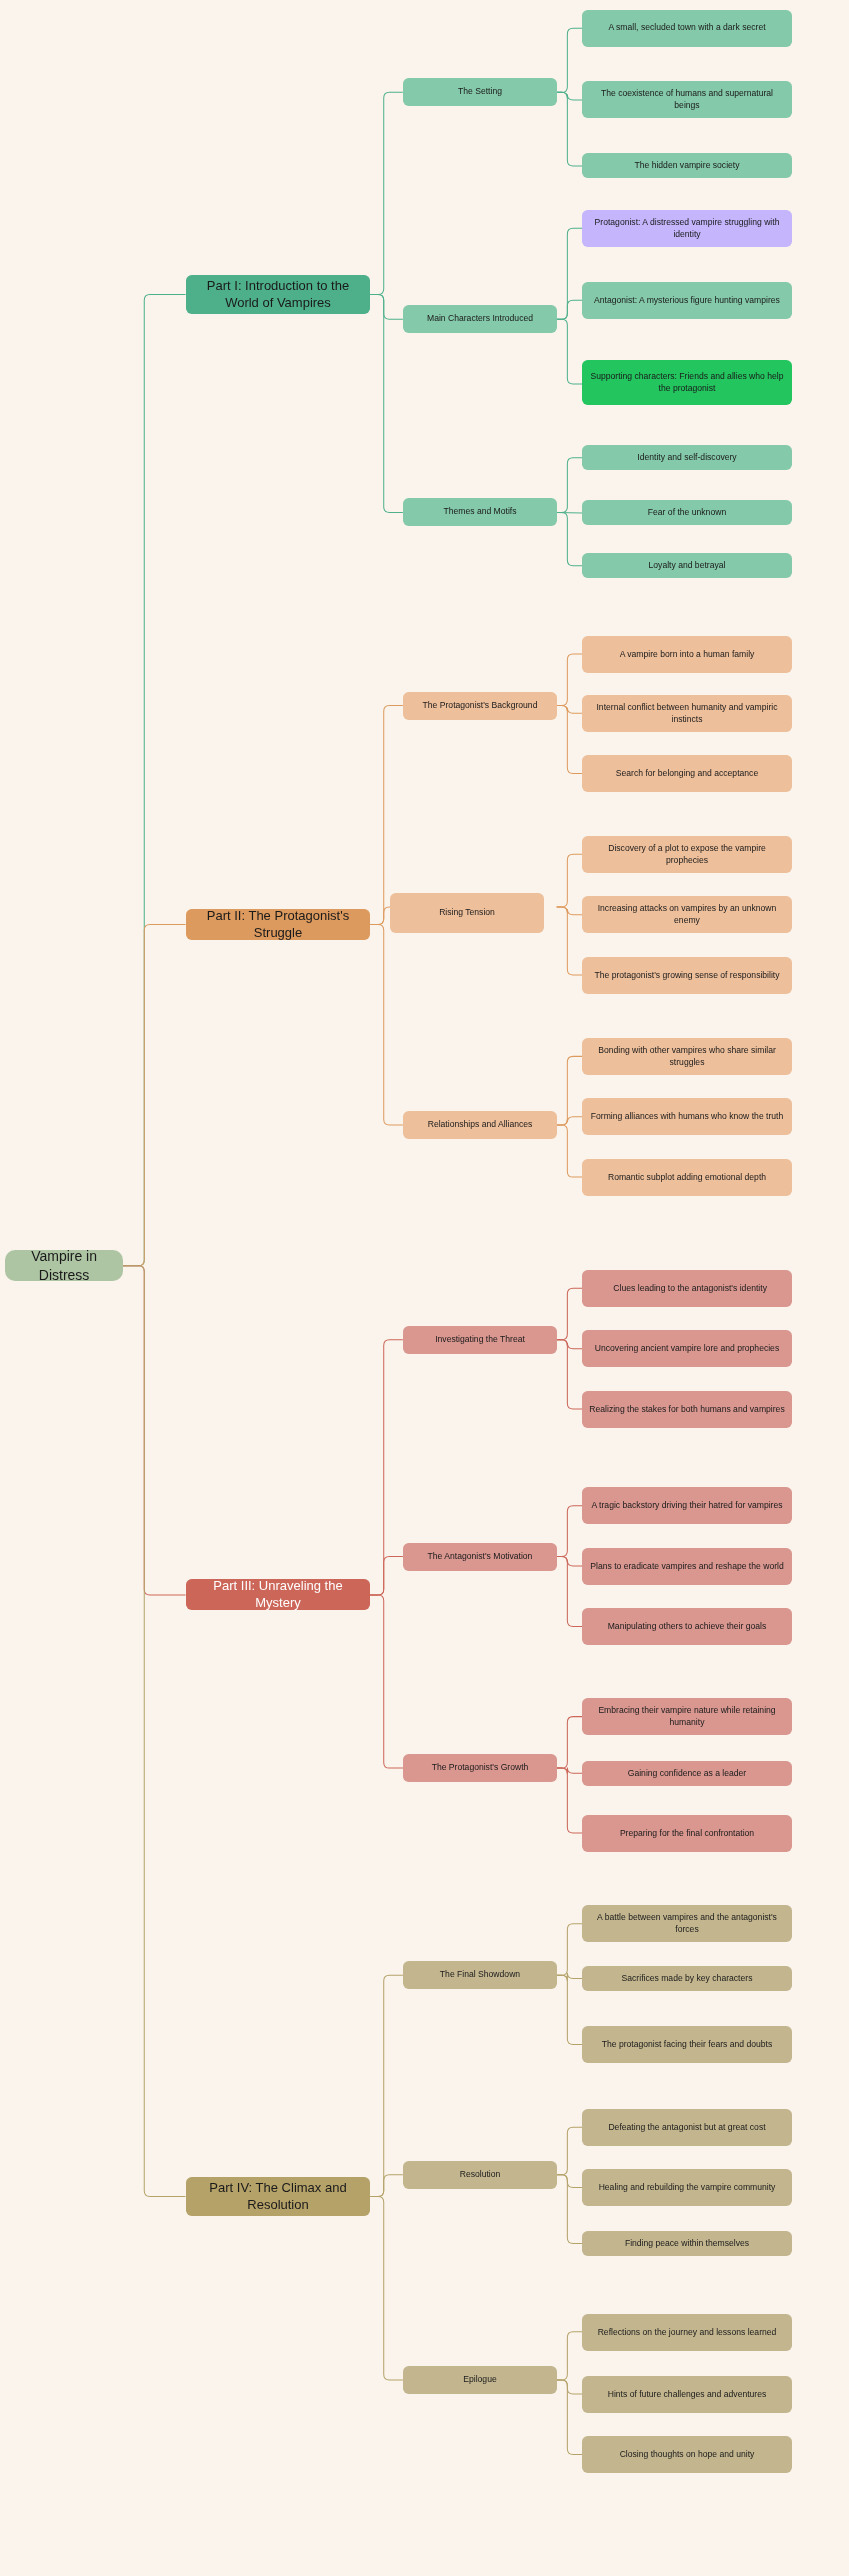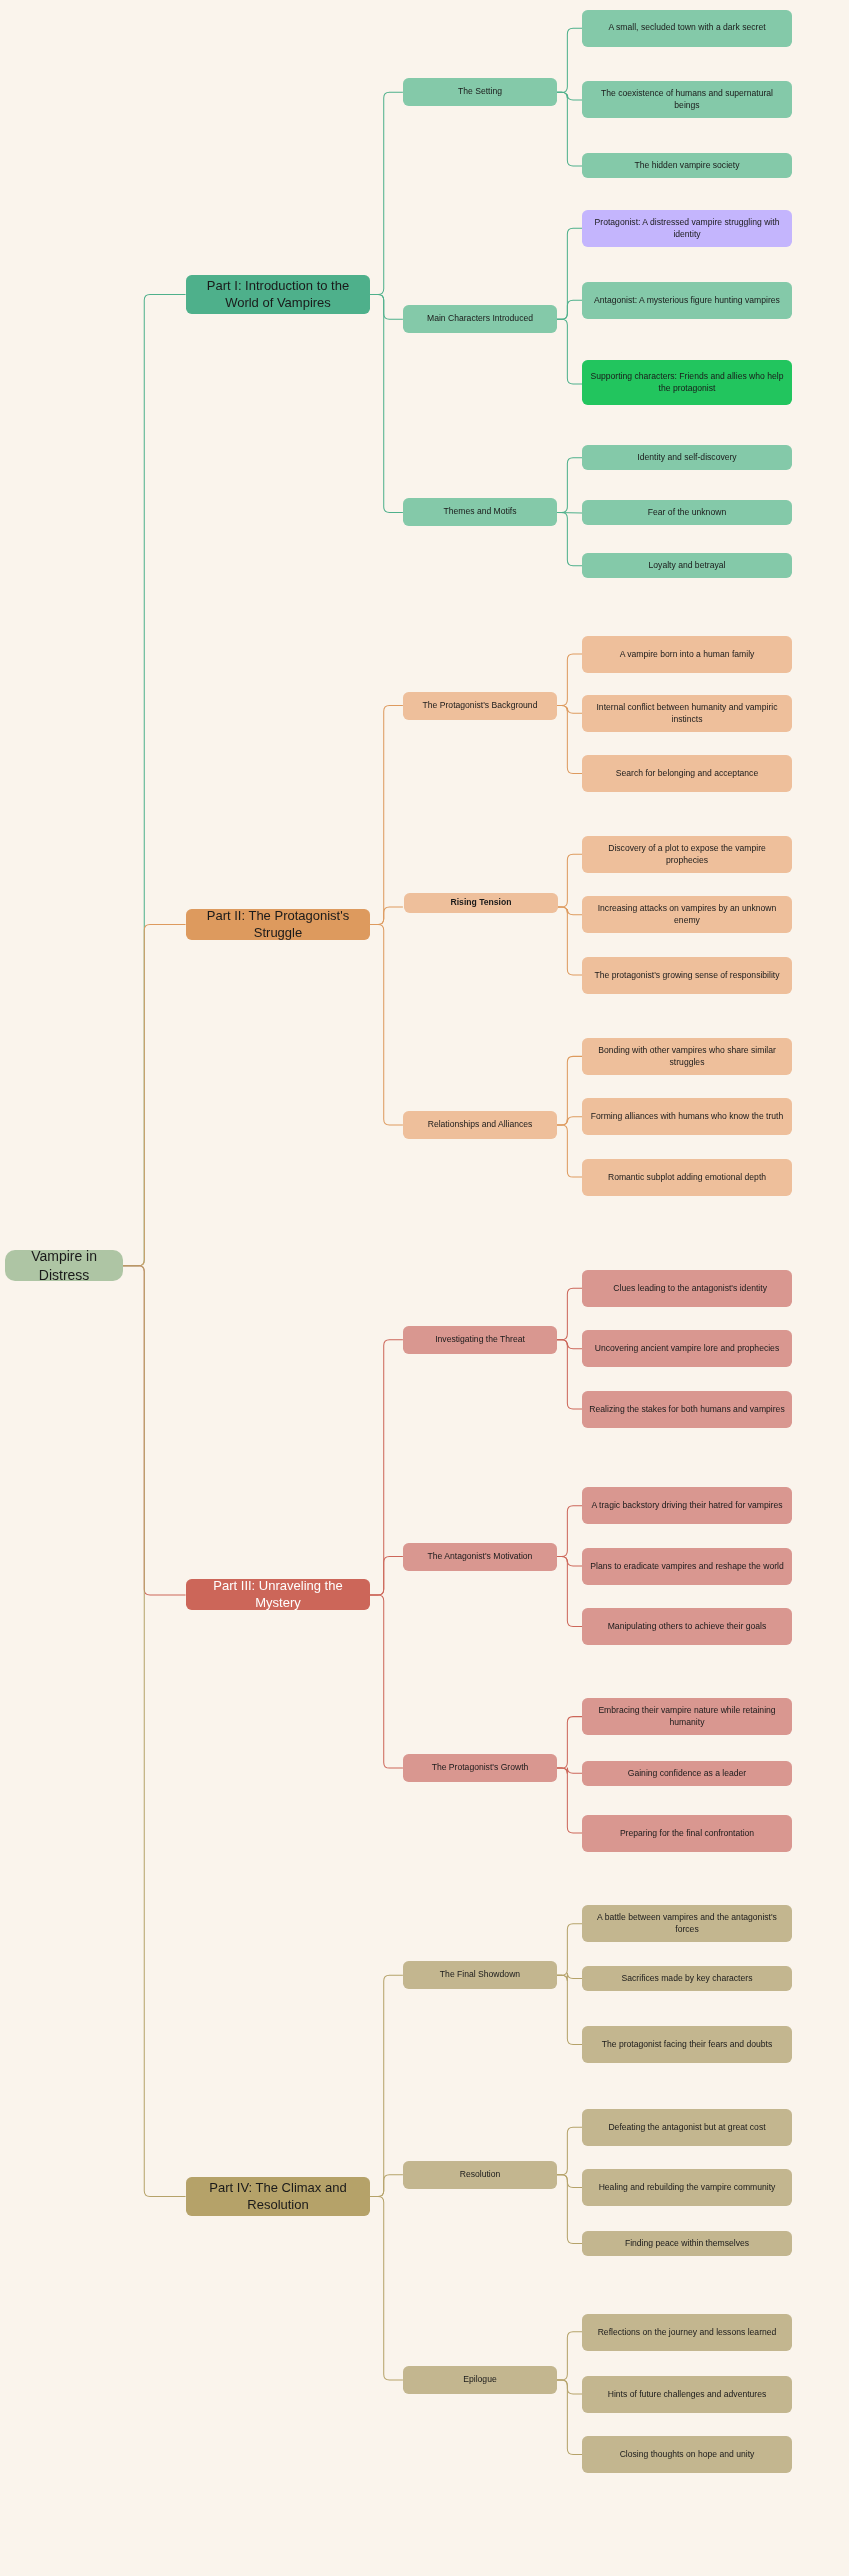--- a/index.html
+++ b/index.html
@@ -377,21 +377,21 @@
       <div class="node lvl3" style="left: 582px; top: 360px; width: 210px; height: 45px; background: #22c55e;">Supporting characters: Friends and allies who help the protagonist</div>
       <div class="node lvl2" style="left: 403px; top: 498px; width: 154px; height: 28px; background: rgb(132, 201, 169);">Themes and Motifs</div>
       <div class="node lvl3" style="left: 582px; top: 445px; width: 210px; height: 25.4px; background: rgb(132, 201, 169);">Identity and self-discovery</div>
       <div class="node lvl3" style="left: 582px; top: 500px; width: 210px; height: 25.4px; background: rgb(132, 201, 169);">Fear of the unknown</div>
       <div class="node lvl3" style="left: 582px; top: 553px; width: 210px; height: 25.4px; background: rgb(132, 201, 169);">Loyalty and betrayal</div>
       <div class="node lvl1" style="left: 186px; top: 909px; width: 184px; height: 31px; background: rgb(221, 154, 94);">Part II: The Protagonist's Struggle</div>
       <div class="node lvl2" style="left: 403px; top: 692px; width: 154px; height: 28px; background: rgb(238, 191, 155);">The Protagonist's Background</div>
       <div class="node lvl3" style="left: 582px; top: 636px; width: 210px; height: 37px; background: rgb(238, 191, 155);">A vampire born into a human family</div>
       <div class="node lvl3" style="left: 582px; top: 695px; width: 210px; height: 37px; background: rgb(238, 191, 155);">Internal conflict between humanity and vampiric instincts</div>
       <div class="node lvl3" style="left: 582px; top: 755px; width: 210px; height: 37px; background: rgb(238, 191, 155);">Search for belonging and acceptance</div>
-      <div class="node lvl2" style="left: 404px; top: 893px; width: 154px; height: 20px; background: rgb(238, 191, 155); font-weight: bold;">Rising Tension</div>
+      <div class="node lvl2" style="left: 390px; top: 893px; width: 154px; height: 40px; background: rgb(238, 191, 155);">Rising Tension</div>
       <div class="node lvl3" style="left: 582px; top: 836px; width: 210px; height: 37px; background: rgb(238, 191, 155);">Discovery of a plot to expose the vampire prophecies</div>
       <div class="node lvl3" style="left: 582px; top: 896px; width: 210px; height: 37px; background: rgb(238, 191, 155);">Increasing attacks on vampires by an unknown enemy</div>
       <div class="node lvl3" style="left: 582px; top: 957px; width: 210px; height: 37px; background: rgb(238, 191, 155);">The protagonist's growing sense of responsibility</div>
       <div class="node lvl2" style="left: 403px; top: 1111px; width: 154px; height: 28px; background: rgb(238, 191, 155);">Relationships and Alliances</div>
       <div class="node lvl3" style="left: 582px; top: 1038px; width: 210px; height: 37px; background: rgb(238, 191, 155);">Bonding with other vampires who share similar struggles</div>
       <div class="node lvl3" style="left: 582px; top: 1098px; width: 210px; height: 37px; background: rgb(238, 191, 155);">Forming alliances with humans who know the truth</div>
       <div class="node lvl3" style="left: 582px; top: 1159px; width: 210px; height: 37px; background: rgb(238, 191, 155);">Romantic subplot adding emotional depth</div>
       <div class="node lvl1 white-text" style="left: 186px; top: 1579px; width: 184px; height: 31px; background: rgb(204, 102, 89);">Part III: Unraveling the Mystery</div>
       <div class="node lvl2" style="left: 403px; top: 1326px; width: 154px; height: 28px; background: rgb(217, 151, 144);">Investigating the Threat</div>
       <div class="node lvl3" style="left: 582px; top: 1270px; width: 210px; height: 37px; background: rgb(217, 151, 144); padding-left: 12px;">Clues leading to the antagonist's identity</div>

